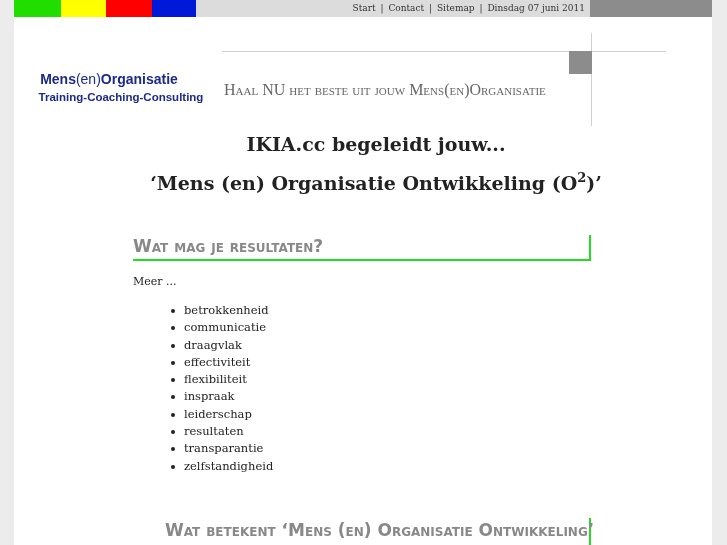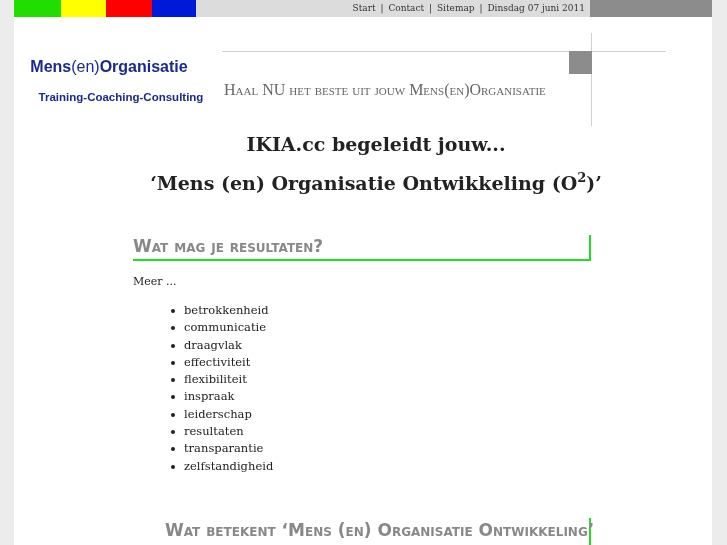--- a/index.html
+++ b/index.html
@@ -32,22 +32,22 @@
       text-align: center;
       font-family: "Liberation Sans", sans-serif;
     }
     .logo-title {
       position: absolute; left: 16px; top: 5px;
       font-size: 40px; font-weight: bold; color: #1a2a8c;
       letter-spacing: -0.5px; line-height: 44px;
       text-shadow: 1px 1px 1px #9aa0c8;
     }
     .logo-sub1 {
-      position: absolute; left: 0; top: 40px; width: 190px;
-      font-size: 16px; font-weight: bold; color: #1a2a8c; line-height: 14px;
+      position: absolute; left: 0; top: 52px; width: 190px;
+      font-size: 14px; font-weight: bold; color: #1a2a8c; line-height: 14px;
     }
     .logo-sub1 .paren { font-weight: normal; }
     .logo-sub2 {
       position: absolute; left: 12px; top: 70px; width: 190px;
       font-size: 11.5px; font-weight: bold; color: #1a2a8c; line-height: 14px;
     }
     .hline {
       position: absolute; left: 208px; top: 51px; width: 444px; height: 1px; background: #d0d0d0;
     }
     .vline {

